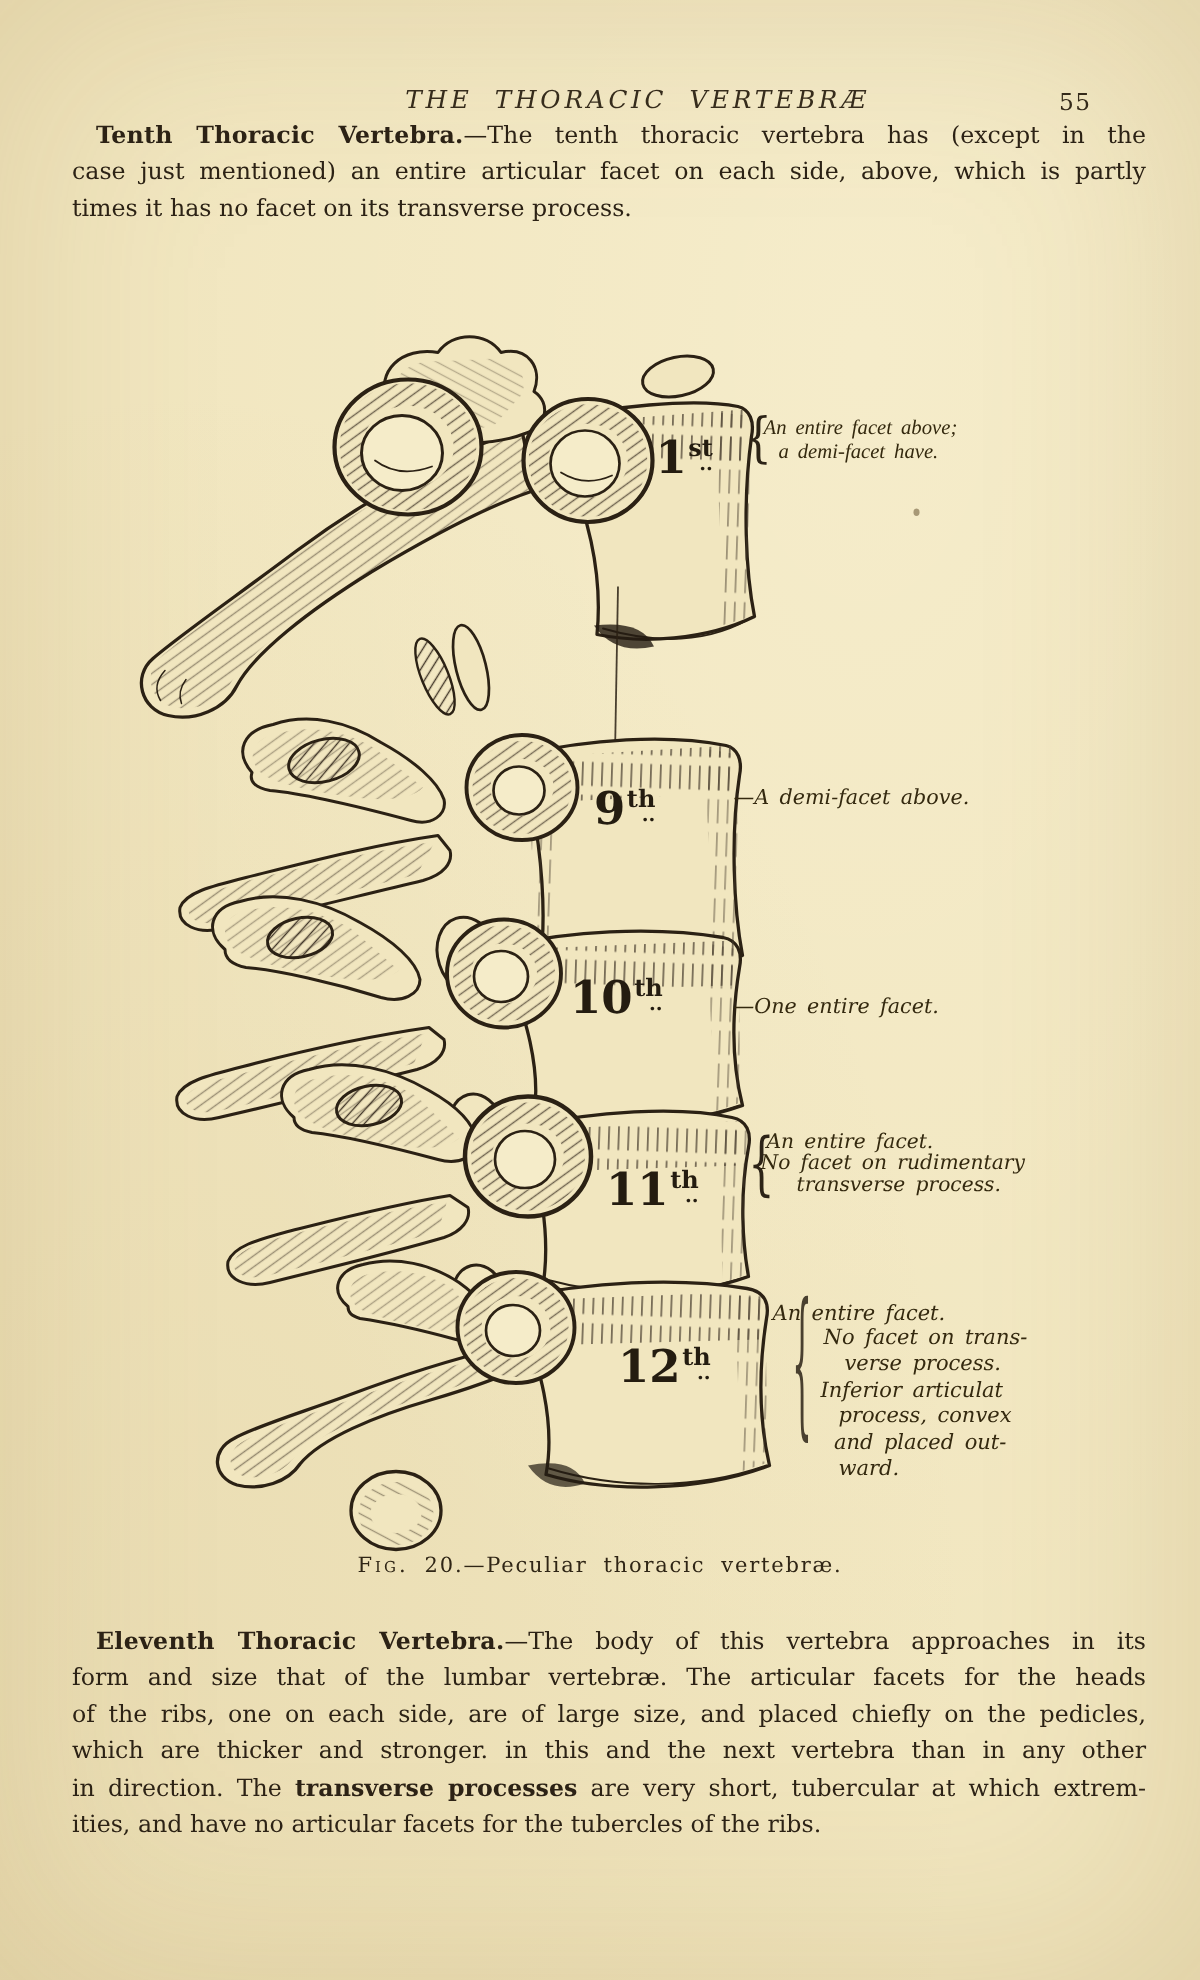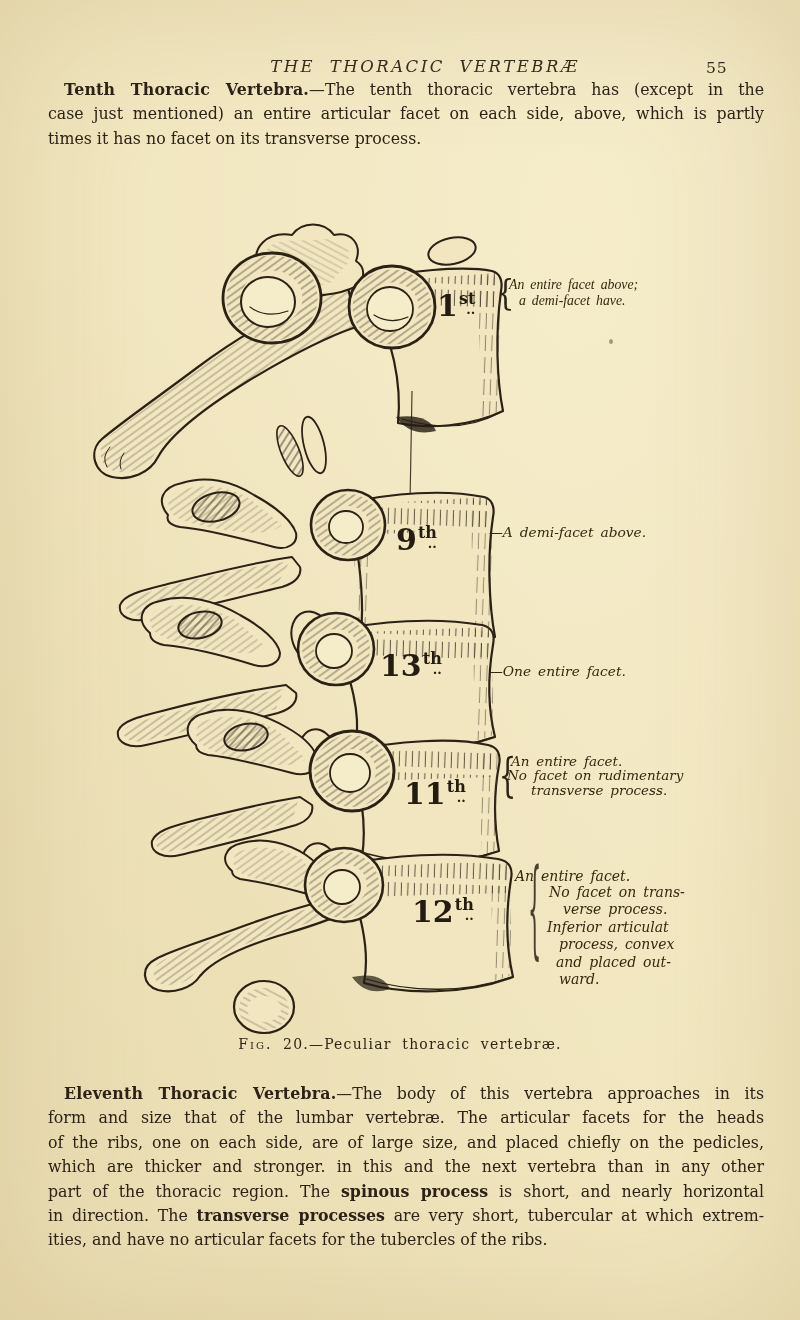--- a/index.html
+++ b/index.html
@@ -198,21 +198,21 @@
         </span>
     </div>
     <div class="vnum" style="left:396px;top:340px;">
       <span class="n">9</span>
       <span class="s">
           <span class="st">th</span>
           <span class="dots">..</span>
         </span>
     </div>
     <div class="vnum" style="left:380px;top:466px;">
-      <span class="n">13</span>
+      <span class="n">10</span>
       <span class="s">
           <span class="st">th</span>
           <span class="dots">..</span>
         </span>
     </div>
     <div class="vnum" style="left:404px;top:594px;">
       <span class="n">11</span>
       <span class="s">
           <span class="st">th</span>
           <span class="dots">..</span>
@@ -271,19 +271,18 @@
   <div class="caption">
     <span class="sc">Fig.</span>
     <span>20.—Peculiar thoracic vertebræ.</span>
   </div>
 
   <div class="para p2">
     <div class="tline first"><span></span><span class="lead">Eleventh Thoracic Vertebra.</span><span>—The body of this vertebra approaches in its</span></div>
     <div class="tline"><span>form and size that of the lumbar vertebræ. The articular facets for the heads</span></div>
     <div class="tline"><span>of the ribs, one on each side, are of large size, and placed chiefly on the pedicles,</span></div>
     <div class="tline"><span>which are thicker and stronger. in this and the next vertebra than in any other</span></div>
-    <div class="tline"><span>part of the thoracic region. The </span><span class="b">spinous process</span><span> is short, and nearly horizontal</span></div>
     <div class="tline"><span>in direction. The </span><span class="b">transverse processes</span><span> are very short, tubercular at which extrem-</span></div>
     <div class="tline last"><span>ities, and have no articular facets for the tubercles of the ribs.</span></div>
   </div>
 
   <div class="speck"></div>
 </div>
 
 </body></html>

